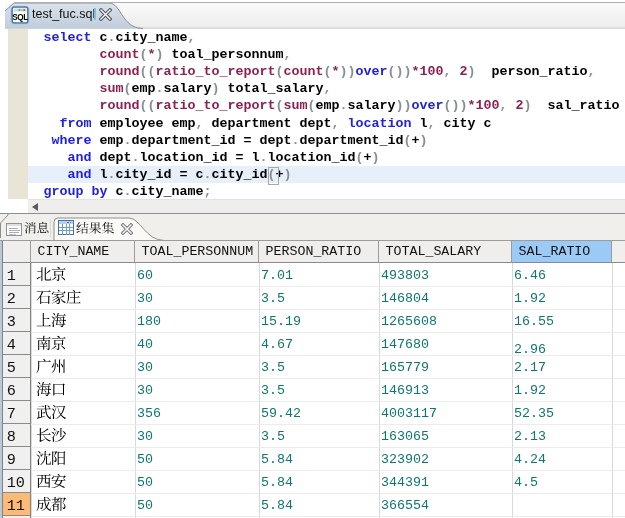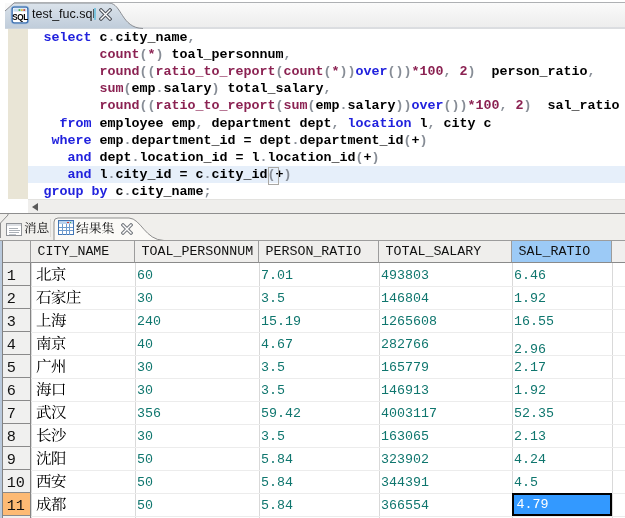--- a/index.html
+++ b/index.html
@@ -171,33 +171,33 @@
         <div class="dc" style="left:137.0px;top:27.6px">30</div>
         <div class="dc" style="left:261.0px;top:27.6px">3.5</div>
         <div class="dc" style="left:381.0px;top:27.6px">146804</div>
         <div class="dc" style="left:514.0px;top:27.6px">1.92</div>
         <div class="rn" style="top:46px;background:#f0f0ef">
           <span>3</span>
         </div>
         <svg style="position:absolute;left:35.5px;top:45.0px;overflow:visible" width="29.8" height="22.3" xmlns="http://www.w3.org/2000/svg">
           <path d="M6.8 5.0 8.4 5.2Q8.3 5.3 8.2 5.5Q8.1 5.6 7.8 5.6V18.0H6.8ZM7.3 10.6H11.4L12.2 9.6Q12.2 9.6 12.3 9.8Q12.5 9.9 12.7 10.1Q12.9 10.2 13.2 10.4Q13.4 10.7 13.6 10.8Q13.6 11.1 13.2 11.1H7.3ZM0.6 17.8H12.6L13.4 16.8Q13.4 16.8 13.5 16.9Q13.7 17.0 13.9 17.2Q14.2 17.4 14.4 17.6Q14.7 17.8 14.9 18.0Q14.8 18.2 14.4 18.2H0.8Z M27.0 9.0 27.6 8.3 28.8 9.3Q28.7 9.4 28.5 9.5Q28.4 9.5 28.1 9.5Q28.1 11.6 28.0 13.1Q27.9 14.6 27.8 15.7Q27.6 16.8 27.4 17.5Q27.2 18.1 27.0 18.4Q26.7 18.8 26.3 18.9Q25.8 19.1 25.4 19.1Q25.4 18.9 25.3 18.7Q25.3 18.5 25.1 18.4Q25.0 18.3 24.6 18.2Q24.3 18.1 23.9 18.0L23.9 17.7Q24.2 17.7 24.5 17.8Q24.9 17.8 25.2 17.8Q25.5 17.8 25.7 17.8Q26.0 17.8 26.2 17.7Q26.5 17.4 26.7 16.3Q26.9 15.3 27.0 13.4Q27.1 11.6 27.2 9.0ZM22.6 9.0H22.1L22.3 8.9Q22.2 9.5 22.1 10.2Q22.0 11.0 21.9 11.8Q21.8 12.7 21.6 13.5Q21.5 14.4 21.4 15.2Q21.2 16.0 21.1 16.6H21.2L20.7 17.1L19.6 16.3Q19.8 16.2 20.0 16.1Q20.3 16.0 20.5 15.9L20.1 16.5Q20.3 15.9 20.4 15.2Q20.5 14.4 20.7 13.5Q20.8 12.6 20.9 11.7Q21.1 10.7 21.2 9.9Q21.3 9.0 21.3 8.4ZM23.2 13.3Q23.9 13.5 24.3 13.8Q24.7 14.2 24.9 14.5Q25.1 14.8 25.2 15.0Q25.2 15.3 25.1 15.4Q25.0 15.6 24.8 15.6Q24.6 15.6 24.4 15.5Q24.3 15.1 24.1 14.8Q23.8 14.4 23.5 14.0Q23.3 13.6 23.0 13.4ZM23.5 9.9Q24.3 10.2 24.7 10.5Q25.2 10.8 25.3 11.2Q25.5 11.5 25.4 11.7Q25.3 12.0 25.1 12.0Q24.9 12.1 24.7 11.9Q24.6 11.6 24.4 11.3Q24.1 10.9 23.8 10.6Q23.6 10.2 23.3 10.0ZM28.5 15.3Q28.5 15.3 28.7 15.5Q28.9 15.6 29.2 15.9Q29.5 16.1 29.7 16.4Q29.6 16.6 29.3 16.6H20.7V16.1H27.9ZM23.4 5.4Q23.4 5.5 23.3 5.5Q23.1 5.6 22.9 5.5Q22.5 6.4 22.0 7.4Q21.5 8.3 20.8 9.2Q20.2 10.1 19.4 10.7L19.2 10.6Q19.8 9.9 20.3 8.9Q20.8 8.0 21.2 6.9Q21.6 5.8 21.8 4.9ZM29.0 11.6Q29.0 11.6 29.2 11.7Q29.4 11.9 29.6 12.2Q29.9 12.4 30.1 12.7Q30.0 12.9 29.7 12.9H18.9L18.8 12.5H28.3ZM28.5 6.0Q28.5 6.0 28.6 6.1Q28.8 6.2 29.0 6.4Q29.2 6.6 29.4 6.8Q29.6 7.0 29.8 7.2Q29.8 7.4 29.4 7.4H21.6V6.9H27.8ZM27.6 9.0V9.4H21.8V9.0ZM16.4 14.7Q16.5 14.7 16.6 14.6Q16.6 14.6 16.7 14.4Q16.8 14.2 16.9 14.1Q16.9 14.0 17.0 13.7Q17.1 13.5 17.3 13.1Q17.4 12.7 17.7 12.0Q18.0 11.3 18.4 10.3Q18.9 9.2 19.5 7.7L19.8 7.7Q19.6 8.3 19.4 9.0Q19.1 9.8 18.9 10.5Q18.6 11.3 18.4 12.0Q18.2 12.7 18.0 13.2Q17.9 13.7 17.8 14.0Q17.7 14.3 17.7 14.7Q17.6 15.0 17.6 15.3Q17.6 15.6 17.7 16.0Q17.8 16.4 17.9 16.9Q18.0 17.3 18.0 18.0Q18.0 18.5 17.8 18.8Q17.5 19.0 17.1 19.0Q16.9 19.0 16.8 18.8Q16.7 18.6 16.6 18.3Q16.8 17.5 16.8 16.8Q16.8 16.2 16.7 15.8Q16.6 15.4 16.4 15.2Q16.3 15.1 16.1 15.1Q15.9 15.0 15.7 15.0V14.7Q15.7 14.7 15.8 14.7Q16.0 14.7 16.1 14.7Q16.3 14.7 16.4 14.7ZM15.6 8.5Q16.4 8.6 16.9 8.8Q17.4 9.0 17.7 9.3Q17.9 9.6 18.0 9.8Q18.0 10.1 17.9 10.3Q17.8 10.5 17.6 10.5Q17.3 10.6 17.1 10.4Q16.9 10.1 16.7 9.8Q16.4 9.5 16.1 9.2Q15.8 8.9 15.5 8.7ZM16.6 5.0Q17.5 5.1 18.0 5.3Q18.5 5.6 18.8 5.9Q19.1 6.2 19.1 6.4Q19.2 6.7 19.1 6.9Q19.0 7.1 18.7 7.2Q18.5 7.2 18.2 7.0Q18.1 6.7 17.8 6.3Q17.5 6.0 17.2 5.6Q16.8 5.3 16.5 5.1Z" fill="#000"></path>
         </svg>
-        <div class="dc" style="left:137.0px;top:50.6px">240</div>
+        <div class="dc" style="left:137.0px;top:50.6px">180</div>
         <div class="dc" style="left:261.0px;top:50.6px">15.19</div>
         <div class="dc" style="left:381.0px;top:50.6px">1265608</div>
         <div class="dc" style="left:514.0px;top:50.6px">16.55</div>
         <div class="rn" style="top:69px;background:#f0f0ef">
           <span>4</span>
         </div>
         <svg style="position:absolute;left:35.5px;top:68.0px;overflow:visible" width="29.8" height="22.3" xmlns="http://www.w3.org/2000/svg">
           <path d="M3.2 18.7Q3.2 18.7 3.1 18.8Q2.9 18.9 2.7 19.0Q2.6 19.1 2.3 19.1H2.2V9.4V8.9L3.3 9.4H13.1V9.9H3.2ZM12.3 9.4 12.9 8.8 14.2 9.8Q14.1 9.9 13.9 10.0Q13.7 10.1 13.5 10.1V17.6Q13.5 18.0 13.4 18.3Q13.3 18.6 12.9 18.8Q12.6 19.0 11.8 19.1Q11.8 18.8 11.7 18.6Q11.6 18.4 11.5 18.3Q11.3 18.2 10.9 18.1Q10.6 18.0 10.0 17.9V17.7Q10.0 17.7 10.3 17.7Q10.6 17.7 10.9 17.7Q11.3 17.8 11.6 17.8Q12.0 17.8 12.1 17.8Q12.3 17.8 12.4 17.7Q12.5 17.6 12.5 17.5V9.4ZM13.3 6.0Q13.3 6.0 13.4 6.1Q13.6 6.2 13.8 6.4Q14.1 6.6 14.3 6.8Q14.6 7.0 14.8 7.2Q14.7 7.4 14.3 7.4H1.0L0.8 7.0H12.5ZM10.8 10.6Q10.7 10.7 10.6 10.8Q10.4 10.9 10.2 10.9Q9.9 11.3 9.4 11.9Q9.0 12.5 8.5 12.9H8.2Q8.4 12.5 8.6 12.0Q8.8 11.6 9.0 11.1Q9.1 10.6 9.3 10.2ZM8.8 5.0Q8.8 5.1 8.6 5.2Q8.5 5.3 8.2 5.4V9.6H7.2V4.8ZM5.2 10.2Q5.8 10.5 6.2 10.8Q6.6 11.1 6.7 11.5Q6.9 11.8 6.9 12.0Q6.9 12.3 6.7 12.5Q6.6 12.6 6.4 12.6Q6.2 12.6 5.9 12.4Q5.9 11.9 5.6 11.3Q5.3 10.7 5.0 10.3ZM8.2 18.5Q8.2 18.5 8.0 18.6Q7.8 18.8 7.4 18.8H7.2V12.7H8.2ZM10.5 14.3Q10.5 14.3 10.8 14.5Q11.0 14.6 11.3 14.9Q11.6 15.1 11.8 15.4Q11.8 15.6 11.4 15.6H3.9L3.8 15.1H9.9ZM10.4 12.0Q10.4 12.0 10.6 12.1Q10.8 12.3 11.1 12.5Q11.3 12.7 11.6 13.0Q11.5 13.2 11.2 13.2H4.3L4.2 12.7H9.7Z M21.0 4.7Q21.9 4.8 22.5 5.1Q23.1 5.3 23.4 5.6Q23.7 6.0 23.7 6.3Q23.8 6.6 23.7 6.8Q23.6 7.0 23.3 7.1Q23.1 7.2 22.8 7.0Q22.7 6.6 22.3 6.2Q22.0 5.8 21.6 5.4Q21.2 5.1 20.9 4.9ZM20.8 15.2Q20.7 15.3 20.6 15.3Q20.5 15.4 20.2 15.3Q19.7 15.8 19.0 16.4Q18.3 17.0 17.4 17.6Q16.5 18.1 15.6 18.5L15.4 18.3Q16.2 17.8 17.0 17.1Q17.7 16.4 18.4 15.7Q19.0 15.0 19.4 14.4ZM25.0 14.6Q26.2 15.0 27.0 15.5Q27.8 16.0 28.3 16.5Q28.7 16.9 28.9 17.3Q29.1 17.7 29.0 18.0Q28.9 18.2 28.7 18.3Q28.5 18.4 28.2 18.2Q28.0 17.8 27.6 17.3Q27.2 16.9 26.7 16.4Q26.3 15.9 25.8 15.5Q25.3 15.1 24.9 14.7ZM23.2 17.5Q23.2 17.9 23.1 18.3Q23.0 18.6 22.6 18.8Q22.2 19.0 21.4 19.0Q21.4 18.8 21.3 18.6Q21.2 18.4 21.1 18.3Q20.9 18.2 20.5 18.1Q20.1 18.0 19.5 17.9V17.7Q19.5 17.7 19.8 17.7Q20.1 17.7 20.5 17.8Q20.9 17.8 21.3 17.8Q21.6 17.8 21.8 17.8Q22.0 17.8 22.1 17.7Q22.2 17.7 22.2 17.5V12.8H23.2ZM25.8 9.3 26.4 8.6 27.7 9.6Q27.7 9.7 27.5 9.8Q27.3 9.9 27.0 9.9V13.6Q27.0 13.6 26.9 13.7Q26.7 13.8 26.5 13.9Q26.3 13.9 26.2 13.9H26.0V9.3ZM19.3 13.7Q19.3 13.8 19.2 13.9Q19.1 13.9 18.9 14.0Q18.7 14.1 18.4 14.1H18.3V9.3V8.8L19.4 9.3H26.6V9.7H19.3ZM28.2 6.1Q28.2 6.1 28.4 6.2Q28.5 6.3 28.7 6.5Q29.0 6.7 29.2 6.9Q29.5 7.1 29.7 7.3Q29.7 7.5 29.3 7.5H15.8L15.6 7.1H27.4ZM26.5 12.8V13.2H18.7V12.8Z" fill="#000"></path>
         </svg>
         <div class="dc" style="left:137.0px;top:73.6px">40</div>
         <div class="dc" style="left:261.0px;top:73.6px">4.67</div>
-        <div class="dc" style="left:381.0px;top:73.6px">282766</div>
+        <div class="dc" style="left:381.0px;top:73.6px">147680</div>
         <div class="dc" style="left:514.0px;top:79px">2.96</div>
         <div class="rn" style="top:92px;background:#f0f0ef">
           <span>5</span>
         </div>
         <svg style="position:absolute;left:35.5px;top:91.0px;overflow:visible" width="29.8" height="22.3" xmlns="http://www.w3.org/2000/svg">
           <path d="M7.0 4.8Q7.9 5.0 8.4 5.3Q8.9 5.6 9.1 6.0Q9.3 6.3 9.4 6.6Q9.4 6.8 9.3 7.0Q9.2 7.2 8.9 7.3Q8.7 7.3 8.4 7.1Q8.3 6.8 8.1 6.4Q7.8 6.0 7.5 5.6Q7.2 5.2 6.9 4.9ZM2.2 7.2V6.8L3.4 7.3H3.2V11.3Q3.2 12.2 3.2 13.3Q3.1 14.3 2.9 15.3Q2.6 16.4 2.1 17.3Q1.6 18.3 0.7 19.1L0.5 18.9Q1.2 17.8 1.6 16.6Q2.0 15.3 2.1 14.0Q2.2 12.6 2.2 11.3V7.3ZM13.3 6.3Q13.3 6.3 13.5 6.4Q13.6 6.6 13.9 6.7Q14.1 6.9 14.3 7.1Q14.6 7.4 14.8 7.5Q14.7 7.8 14.4 7.8H2.7V7.3H12.6Z M18.7 5.4 20.2 5.5Q20.2 5.7 20.1 5.8Q20.0 5.9 19.7 6.0V11.1Q19.7 12.3 19.5 13.4Q19.4 14.5 18.9 15.6Q18.5 16.6 17.8 17.5Q17.0 18.3 15.9 19.0L15.7 18.8Q16.9 17.9 17.6 16.6Q18.2 15.4 18.5 14.0Q18.7 12.6 18.7 11.1ZM27.5 5.4 29.0 5.5Q29.0 5.7 28.9 5.8Q28.8 5.9 28.5 6.0V18.6Q28.5 18.7 28.4 18.8Q28.2 18.9 28.1 19.0Q27.9 19.0 27.7 19.0H27.5ZM23.0 5.6 24.5 5.8Q24.5 5.9 24.4 6.0Q24.3 6.1 24.0 6.2V18.4Q24.0 18.5 23.8 18.6Q23.7 18.7 23.5 18.8Q23.4 18.8 23.2 18.8H23.0ZM17.3 8.8 17.5 8.8Q17.9 10.0 17.8 10.8Q17.7 11.7 17.5 12.2Q17.2 12.8 16.9 13.1Q16.7 13.3 16.4 13.4Q16.2 13.5 16.0 13.5Q15.7 13.4 15.6 13.3Q15.5 13.1 15.6 12.8Q15.7 12.6 15.9 12.4Q16.3 12.1 16.6 11.6Q17.0 11.1 17.2 10.3Q17.3 9.6 17.3 8.8ZM20.4 9.3Q21.2 9.8 21.6 10.3Q22.0 10.9 22.2 11.4Q22.4 11.8 22.4 12.2Q22.4 12.6 22.2 12.9Q22.1 13.1 21.8 13.1Q21.6 13.1 21.4 12.9Q21.4 12.3 21.2 11.7Q21.0 11.0 20.8 10.4Q20.5 9.8 20.2 9.4ZM24.5 9.2Q25.4 9.7 25.9 10.2Q26.5 10.8 26.7 11.3Q27.0 11.8 27.0 12.2Q27.0 12.6 26.9 12.9Q26.7 13.1 26.5 13.2Q26.3 13.2 26.0 13.0Q26.0 12.3 25.7 11.7Q25.5 11.0 25.1 10.4Q24.7 9.8 24.3 9.3Z" fill="#000"></path>
         </svg>
         <div class="dc" style="left:137.0px;top:96.6px">30</div>
         <div class="dc" style="left:261.0px;top:96.6px">3.5</div>
         <div class="dc" style="left:381.0px;top:96.6px">165779</div>
@@ -254,18 +254,15 @@
         <div class="dc" style="left:514.0px;top:211.6px">4.5</div>
         <div class="rn" style="top:230px;background:#fdba74">
           <span>11</span>
         </div>
         <svg style="position:absolute;left:35.5px;top:229.0px;overflow:visible" width="29.8" height="22.3" xmlns="http://www.w3.org/2000/svg">
           <path d="M2.8 11.0H6.5V11.4H2.8ZM6.0 11.0H5.9L6.4 10.4L7.6 11.3Q7.5 11.4 7.4 11.5Q7.2 11.5 7.0 11.5Q6.9 13.1 6.8 14.1Q6.7 15.1 6.6 15.7Q6.4 16.3 6.1 16.6Q5.9 16.8 5.5 16.9Q5.2 17.0 4.8 17.0Q4.8 16.8 4.7 16.6Q4.7 16.5 4.5 16.3Q4.4 16.2 4.1 16.1Q3.8 16.1 3.5 16.0L3.5 15.7Q3.8 15.8 4.0 15.8Q4.3 15.8 4.6 15.8Q4.9 15.9 5.0 15.9Q5.3 15.9 5.5 15.7Q5.7 15.5 5.8 14.3Q6.0 13.2 6.0 11.0ZM8.1 4.9 9.7 5.1Q9.7 5.2 9.6 5.3Q9.5 5.5 9.2 5.5Q9.2 7.3 9.3 9.1Q9.5 10.9 10.0 12.5Q10.4 14.1 11.2 15.3Q12.0 16.5 13.3 17.3Q13.5 17.4 13.6 17.4Q13.7 17.4 13.8 17.2Q14.0 16.9 14.1 16.4Q14.3 15.9 14.5 15.4L14.7 15.4L14.4 17.8Q14.8 18.2 14.9 18.4Q14.9 18.6 14.8 18.7Q14.7 18.9 14.5 18.9Q14.2 18.9 13.9 18.8Q13.7 18.8 13.4 18.6Q13.1 18.4 12.8 18.2Q11.4 17.4 10.5 16.0Q9.6 14.7 9.1 12.9Q8.6 11.2 8.4 9.2Q8.1 7.1 8.1 4.9ZM10.4 5.2Q11.2 5.3 11.7 5.5Q12.2 5.7 12.5 5.9Q12.8 6.2 12.9 6.4Q13.0 6.7 12.9 6.9Q12.9 7.0 12.7 7.1Q12.5 7.2 12.2 7.1Q12.1 6.8 11.7 6.4Q11.4 6.1 11.0 5.8Q10.6 5.6 10.2 5.4ZM12.2 9.9 13.9 10.4Q13.8 10.5 13.7 10.6Q13.6 10.6 13.2 10.6Q12.8 11.9 12.2 13.1Q11.6 14.3 10.7 15.4Q9.7 16.5 8.5 17.4Q7.3 18.3 5.7 19.0L5.5 18.8Q6.9 18.0 8.1 17.1Q9.2 16.1 10.0 14.9Q10.8 13.7 11.4 12.4Q11.9 11.2 12.2 9.9ZM2.7 8.0H12.7L13.5 7.0Q13.5 7.0 13.6 7.1Q13.7 7.3 13.9 7.4Q14.2 7.6 14.4 7.8Q14.6 8.0 14.8 8.2Q14.8 8.4 14.4 8.4H2.7ZM2.2 8.0V7.8V7.4L3.4 8.0H3.2V11.3Q3.2 12.2 3.1 13.2Q3.1 14.2 2.8 15.3Q2.6 16.3 2.1 17.3Q1.6 18.3 0.7 19.1L0.5 18.9Q1.3 17.8 1.6 16.5Q2.0 15.3 2.1 13.9Q2.2 12.6 2.2 11.3Z M17.8 12.1H22.1V12.5H17.8ZM17.8 14.6H22.0V15.0H17.8ZM17.7 17.2H22.0V17.6H17.7ZM17.2 12.1V11.7L18.3 12.1H18.2V18.6Q18.2 18.7 18.0 18.8Q17.7 18.9 17.4 18.9H17.2ZM15.9 7.2H20.3L21.0 6.4Q21.0 6.4 21.2 6.5Q21.4 6.7 21.7 7.0Q22.0 7.2 22.2 7.4Q22.2 7.7 21.8 7.7H16.1ZM15.4 9.9H22.1L22.8 9.0Q22.8 9.0 23.0 9.1Q23.2 9.3 23.5 9.6Q23.8 9.8 24.1 10.1Q24.0 10.3 23.7 10.3H15.6ZM18.5 4.9 20.0 5.1Q20.0 5.3 19.9 5.4Q19.8 5.5 19.5 5.5V10.2H18.5ZM21.5 12.1H21.4L21.9 11.5L23.2 12.4Q23.1 12.5 22.9 12.6Q22.7 12.7 22.5 12.7V18.3Q22.5 18.4 22.4 18.5Q22.2 18.6 22.0 18.6Q21.9 18.7 21.7 18.7H21.5ZM28.3 6.0H28.1L28.8 5.4L30.0 6.6Q29.8 6.8 29.3 6.8Q29.0 7.1 28.8 7.7Q28.5 8.2 28.2 8.8Q27.9 9.3 27.5 9.8Q27.2 10.3 27.0 10.7Q27.9 11.4 28.4 12.0Q29.0 12.7 29.2 13.4Q29.5 14.0 29.5 14.7Q29.5 15.8 29.0 16.4Q28.5 16.9 27.2 17.0Q27.2 16.8 27.2 16.7Q27.2 16.5 27.1 16.4Q27.1 16.3 27.0 16.2Q26.9 16.1 26.7 16.1Q26.4 16.0 26.1 16.0V15.7Q26.4 15.7 26.9 15.7Q27.3 15.7 27.5 15.7Q27.8 15.7 28.0 15.6Q28.2 15.5 28.3 15.2Q28.5 14.9 28.5 14.5Q28.5 13.6 28.0 12.6Q27.6 11.7 26.6 10.8Q26.8 10.3 27.0 9.7Q27.2 9.1 27.5 8.5Q27.7 7.8 27.9 7.2Q28.1 6.5 28.3 6.0ZM22.9 5.4 24.3 6.0Q24.2 6.2 24.0 6.2Q23.9 6.3 23.6 6.2Q23.1 7.3 22.3 8.4Q21.4 9.6 20.4 10.7Q19.4 11.8 18.1 12.7Q16.9 13.7 15.4 14.4L15.3 14.2Q16.6 13.4 17.7 12.4Q18.9 11.3 19.9 10.2Q20.9 9.0 21.6 7.8Q22.4 6.5 22.9 5.4ZM25.0 6.0H28.7V6.5H25.0ZM24.5 6.0V5.4L25.6 6.0H25.4V18.7Q25.4 18.7 25.3 18.8Q25.2 18.9 25.1 19.0Q24.9 19.0 24.6 19.0H24.5Z" fill="#000"></path>
         </svg>
         <div class="dc" style="left:137.0px;top:234.6px">50</div>
         <div class="dc" style="left:261.0px;top:234.6px">5.84</div>
         <div class="dc" style="left:381.0px;top:234.6px">366554</div>
-        <div class="selcell">
-          <span>4.79</span>
-        </div>
         <div class="rn" style="top:253px;background:#f0f0ef"></div>
   </div>
  </div>
 </div>
 </body></html>

